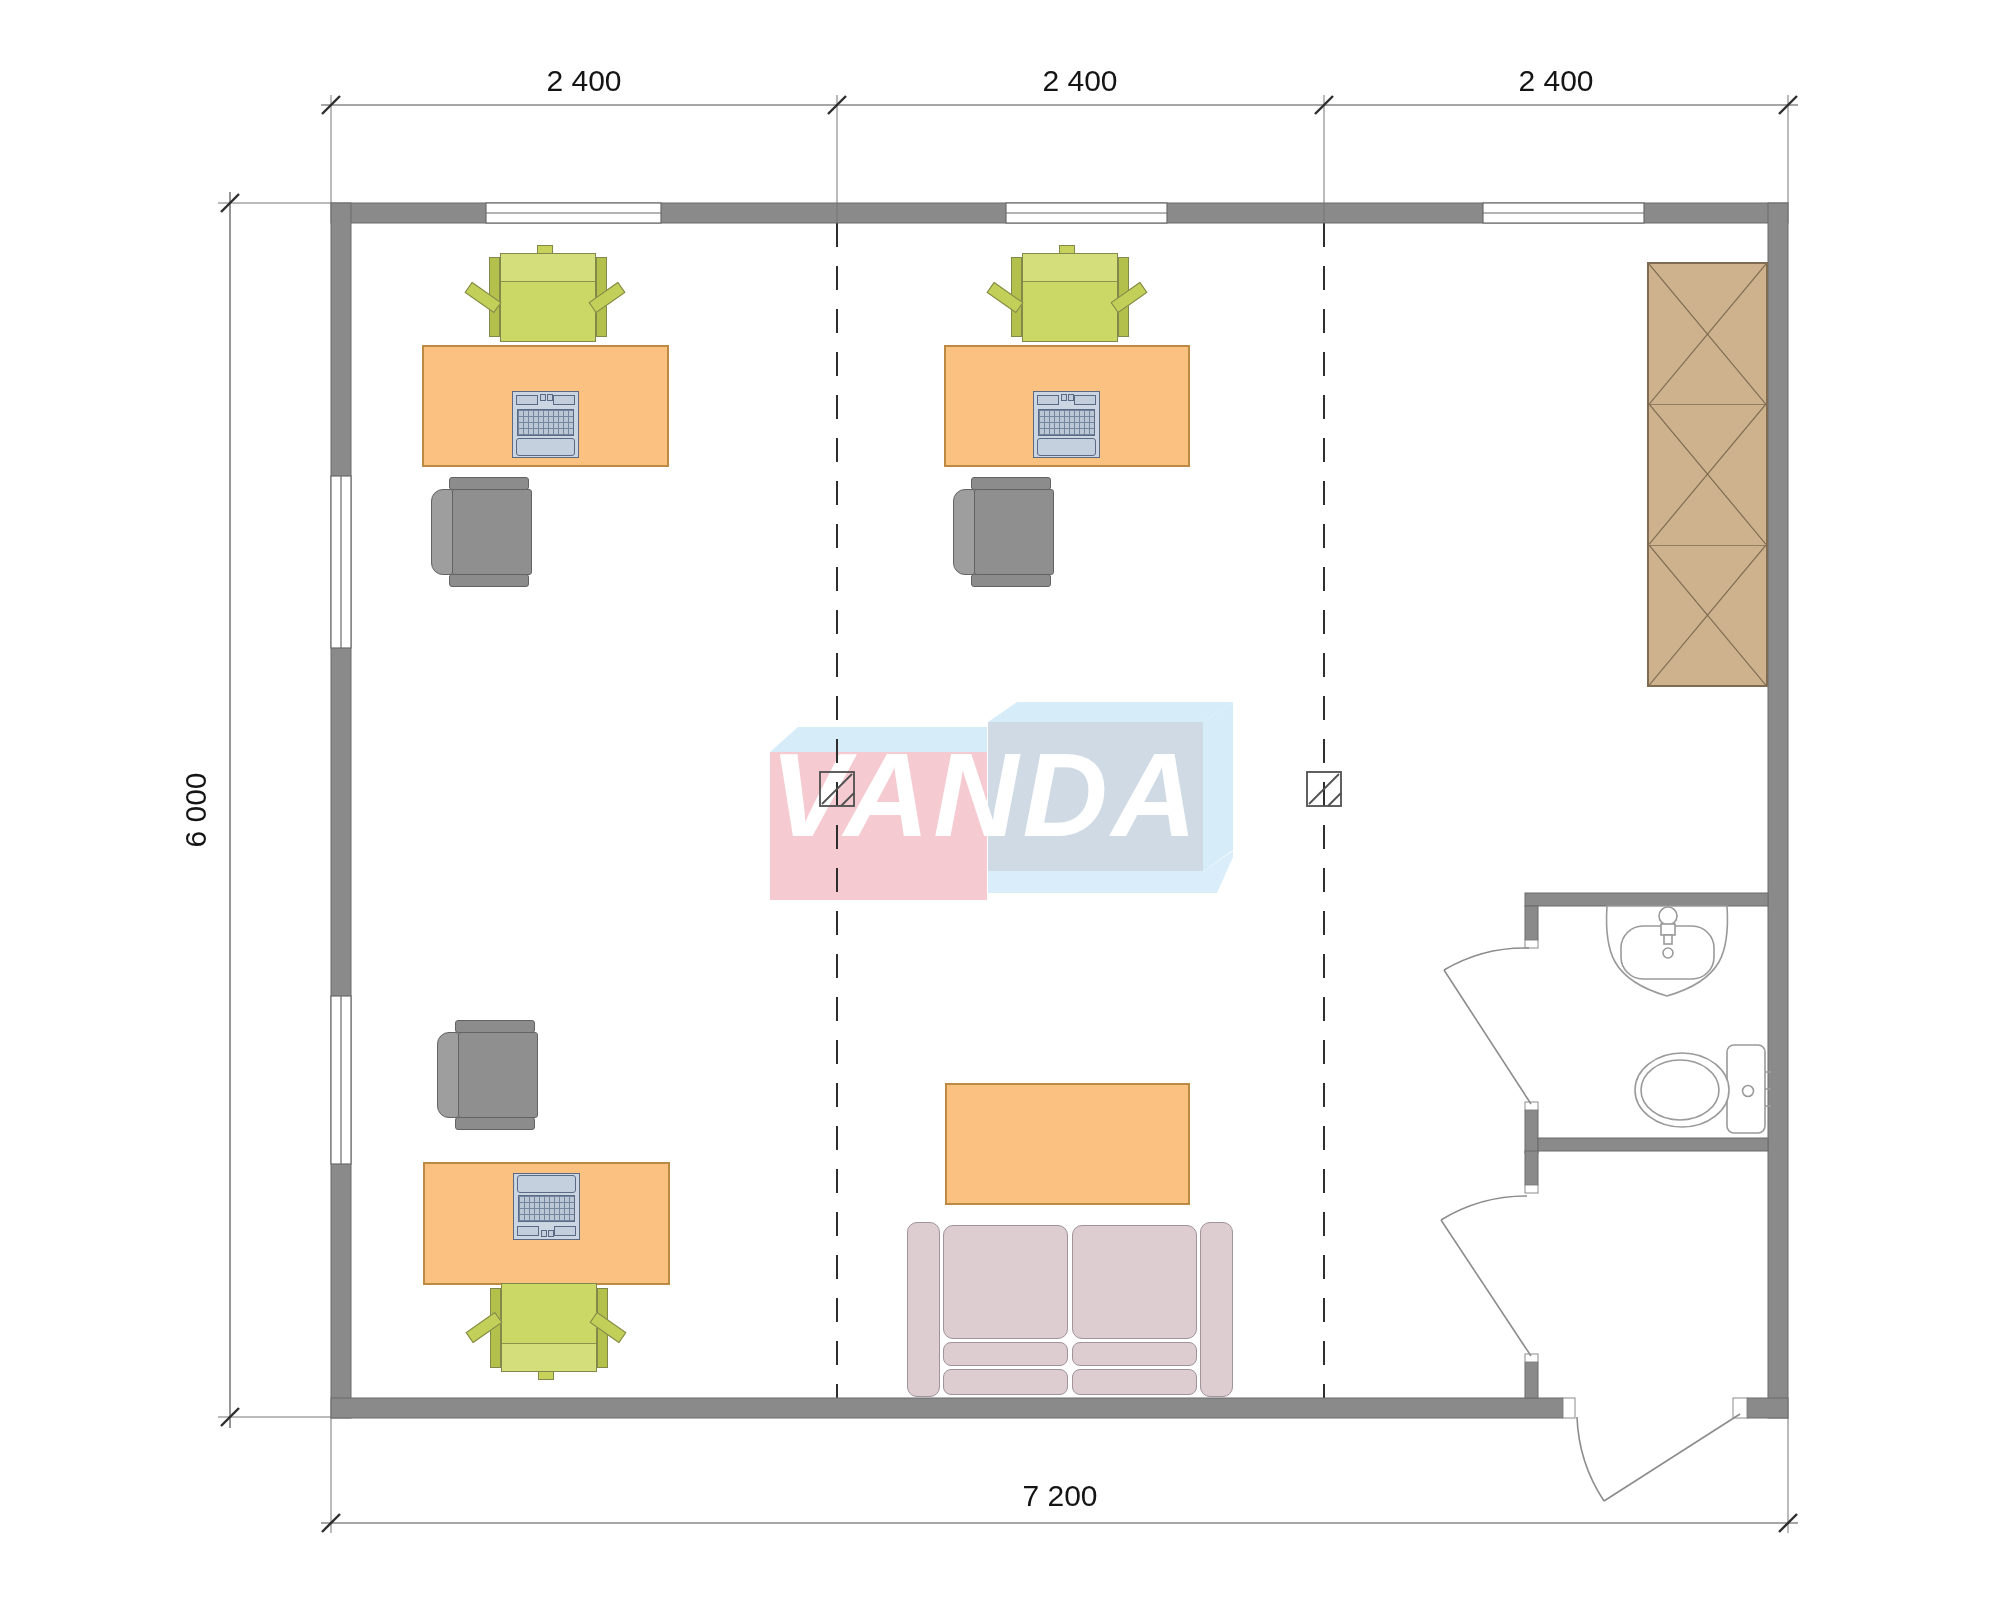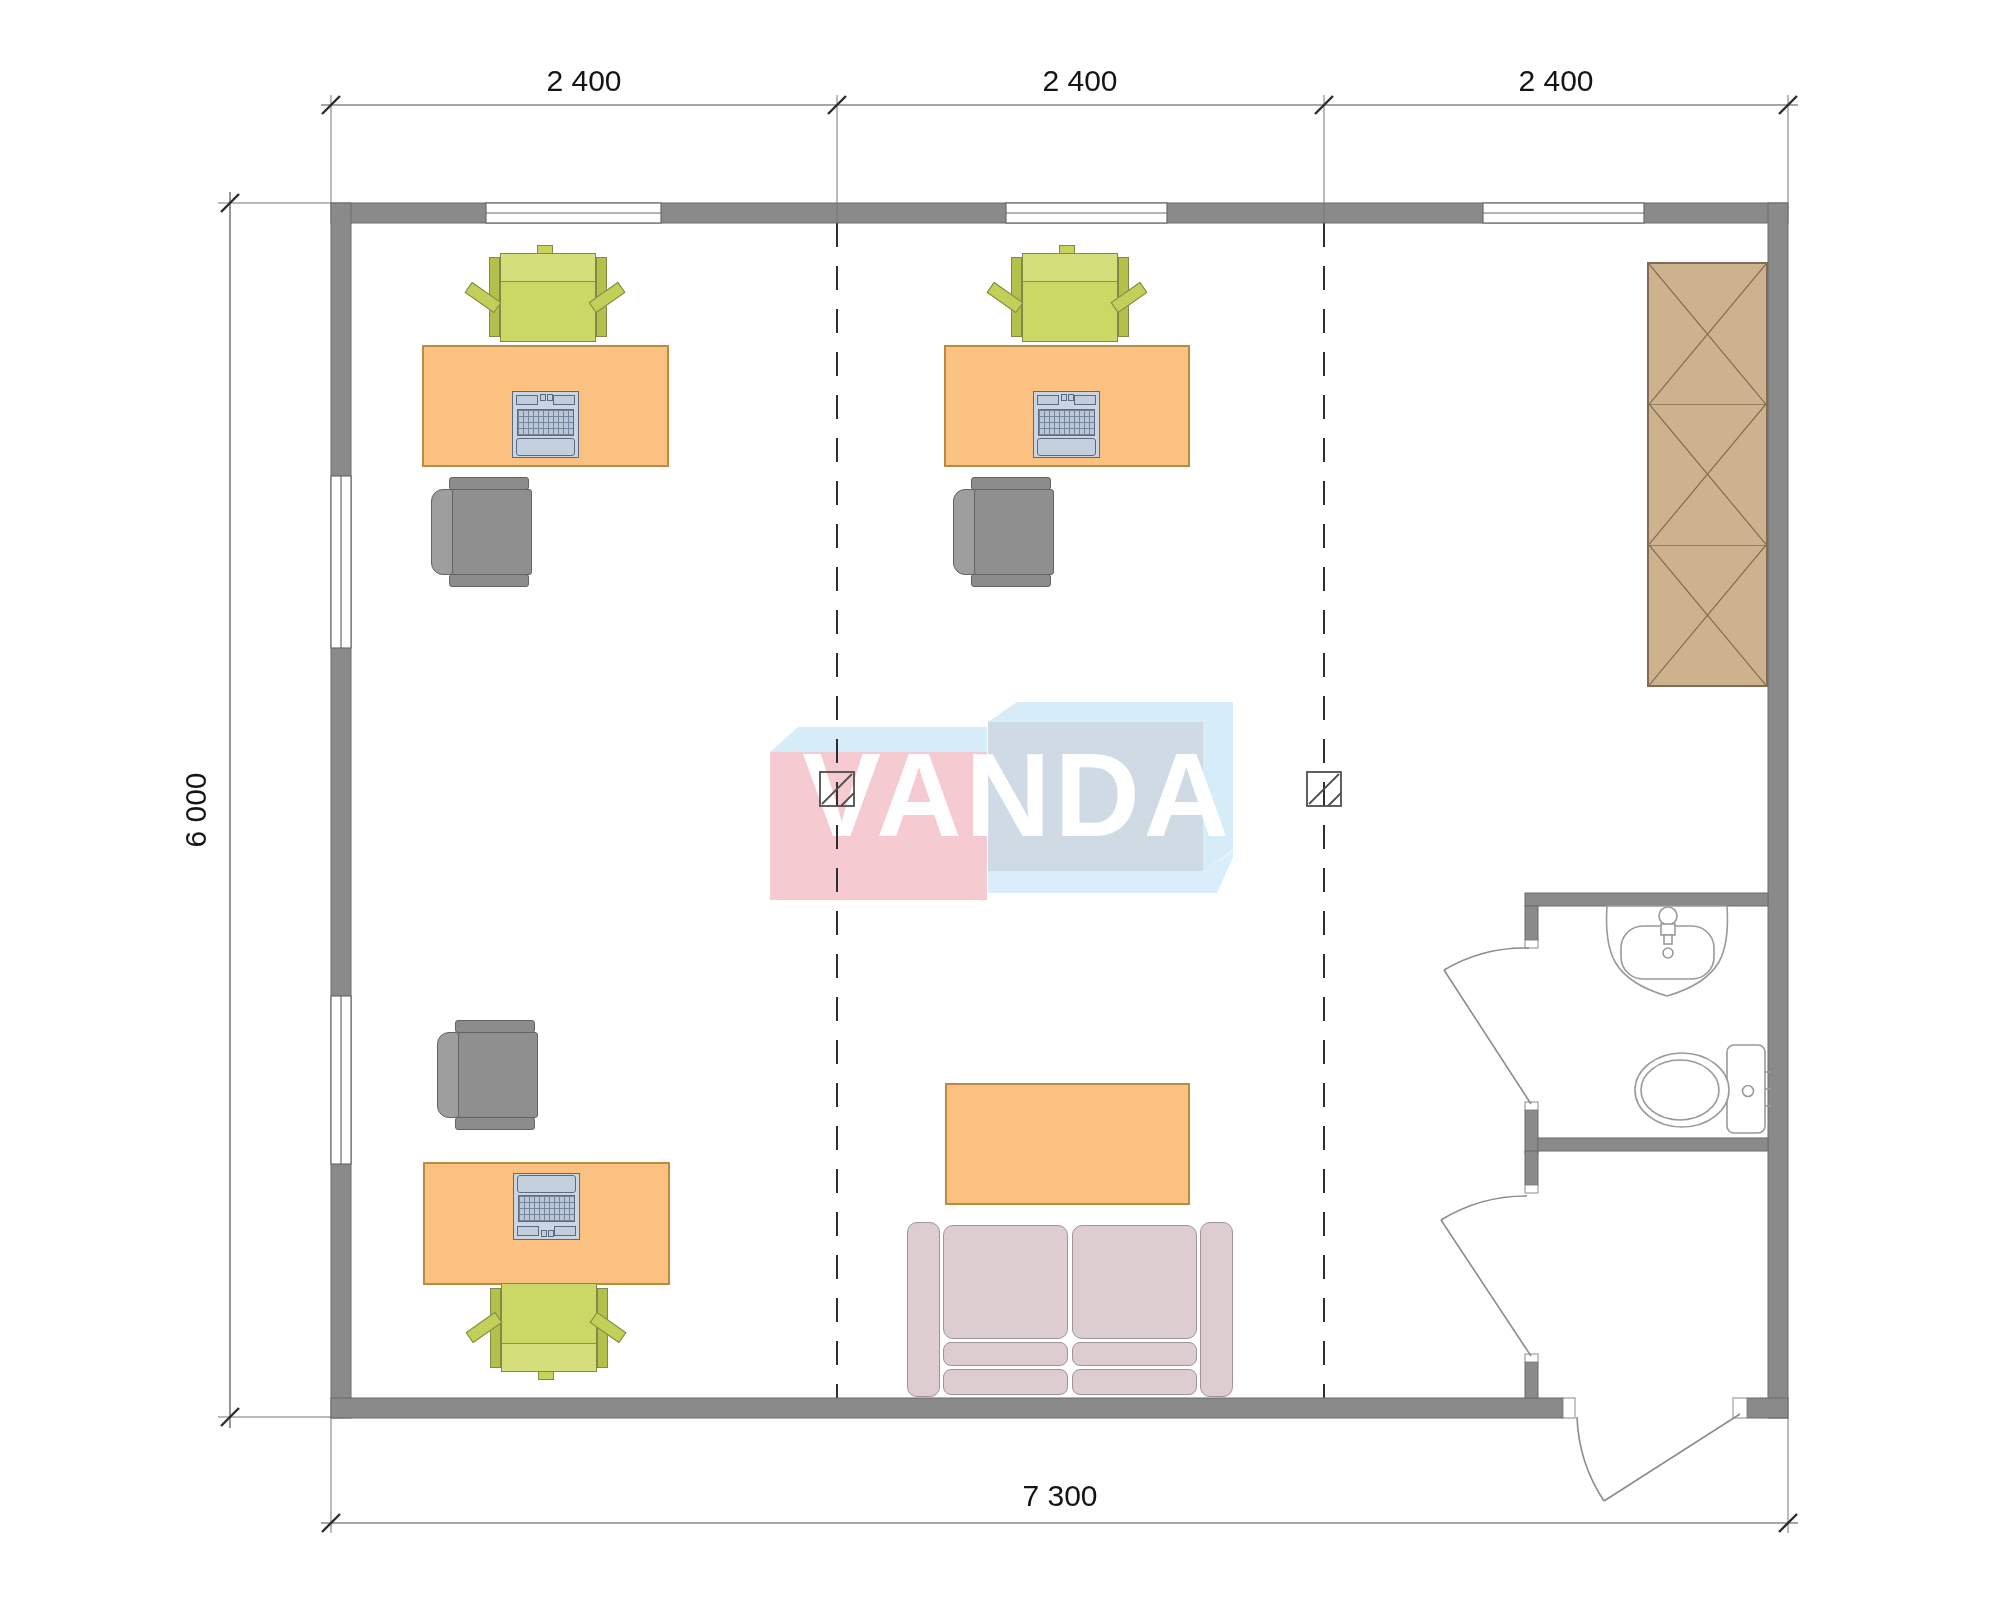--- a/index.html
+++ b/index.html
@@ -1,21 +1,21 @@
 <!DOCTYPE html>
 <html style="--c-desk: #fbc181; --c-tchair: #cbd865; --c-ochair: #8f8f8f; --c-sofa: #ddcdd1; --c-ward: #cdb28d;"><head>
 <meta charset="utf-8">
 <style>
   html,body{margin:0;padding:0;background:#ffffff;}
   body{width:2000px;height:1599px;overflow:hidden;font-family:"Liberation Sans",sans-serif;}
   .canvas{position:absolute;left:0;top:0;width:2000px;height:1599px;background:#fff;}
   
   .logo{position:absolute;left:760px;top:695px;width:480px;height:215px;z-index:1;}
   .logo-text{position:absolute;left:10px;top:40px;width:463px;height:120px;line-height:120px;
-    text-align:right;font-size:118px;font-weight:bold;letter-spacing:4px;color:#ffffff;}
+    text-align:left;font-size:118px;font-weight:bold;letter-spacing:4px;color:#ffffff;font-style:italic;}
   
   svg.plan{position:absolute;left:0;top:0;z-index:2;}
   
   #furniture{position:absolute;left:0;top:0;width:2000px;height:1599px;z-index:3;}
   
   .dim{position:absolute;z-index:4;color:#141414;font-size:30px;text-align:center;white-space:pre;}
   .dim.rot{transform:rotate(-90deg);}
   
   .desk{position:absolute;background:var(--c-desk,#fbc181);border:2px solid #bd8a43;box-sizing:border-box;}
   
@@ -291,14 +291,14 @@
             <line x1="0" y1="0" x2="100" y2="0" stroke="#7f6c52" stroke-width="1.4" vector-effect="non-scaling-stroke"></line>
           </svg>
         </div>
       </div>
     </div>
 
   <div class="dim" style="left:459px;top:64px;width:250px;line-height:34px;">2 400</div>
   <div class="dim" style="left:955px;top:64px;width:250px;line-height:34px;">2 400</div>
   <div class="dim" style="left:1431px;top:64px;width:250px;line-height:34px;">2 400</div>
   <div class="dim rot" style="left:136px;top:790px;width:120px;height:40px;line-height:40px;">6 000</div>
-  <div class="dim" style="left:935px;top:1478px;width:250px;line-height:36px;">7 300</div>
+  <div class="dim" style="left:935px;top:1478px;width:250px;line-height:36px;">7 200</div>
 </div>
 
 </body></html>

